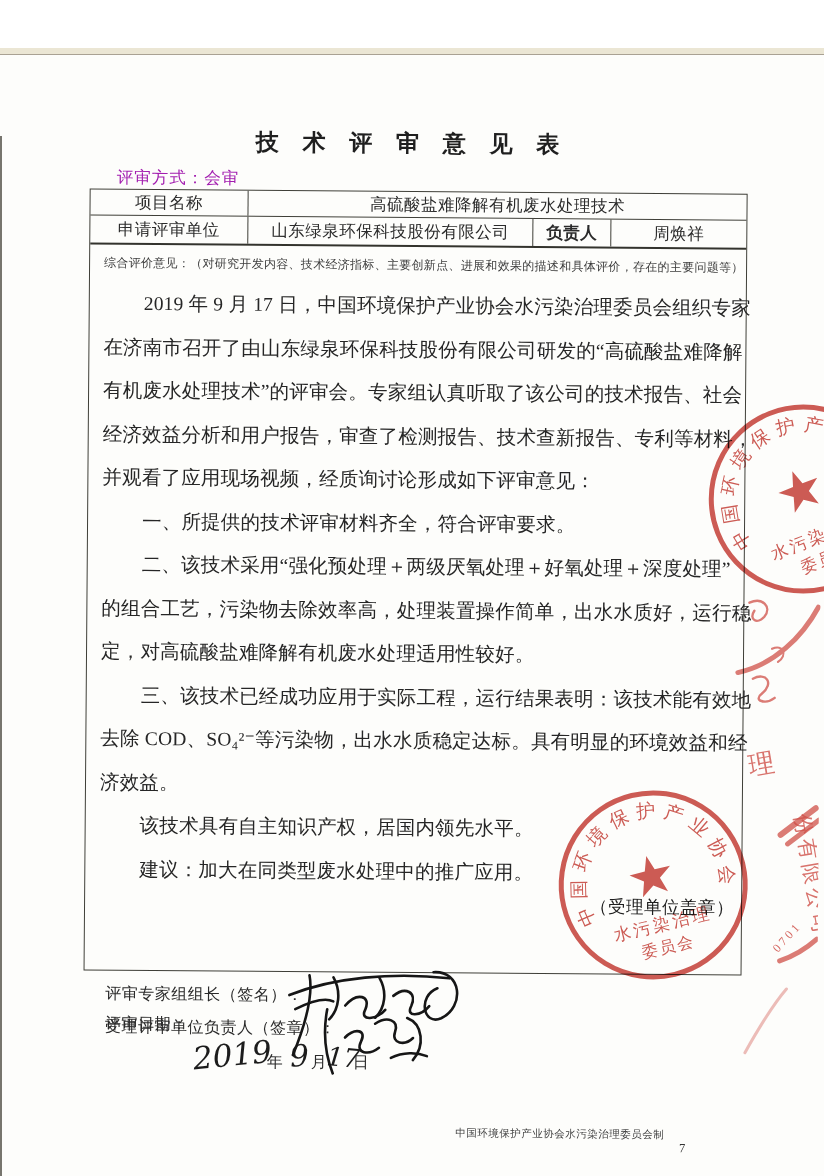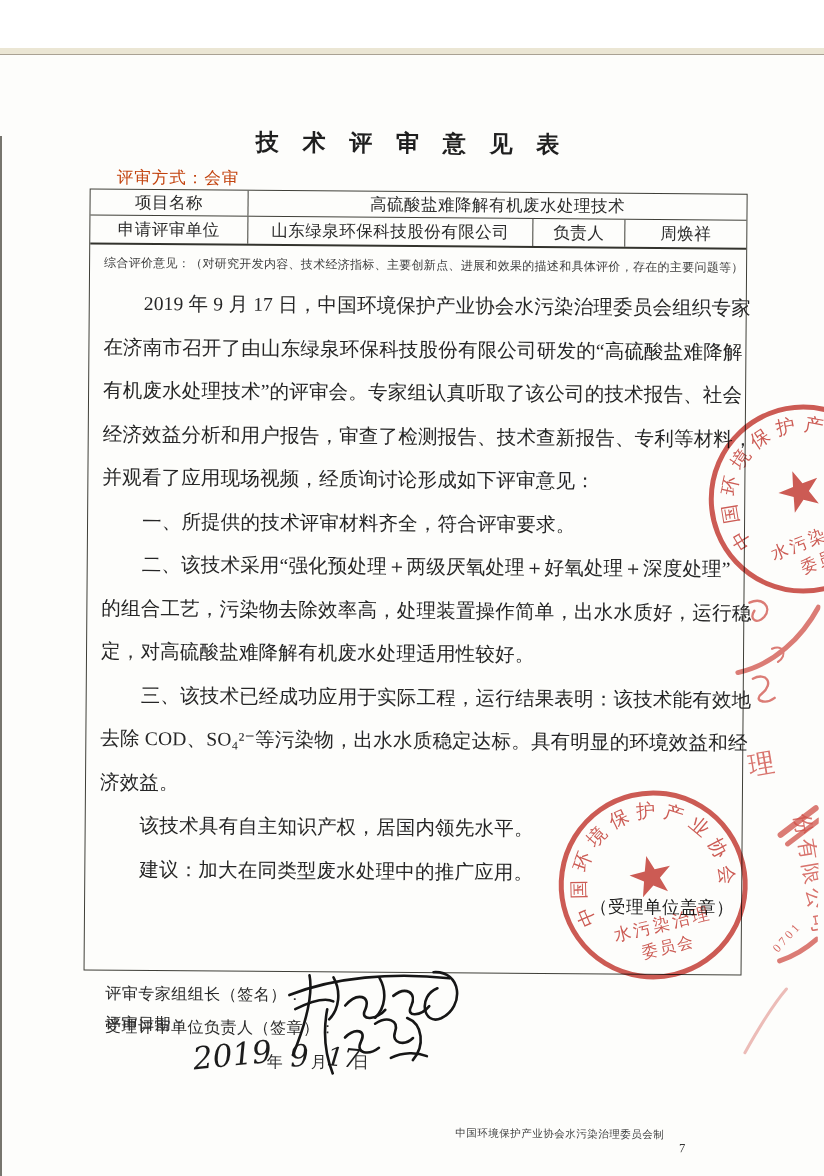--- a/index.html
+++ b/index.html
@@ -10,33 +10,33 @@
     margin-top:48px;
   }
   .scan-strip{position:absolute;left:0;top:0;width:824px;height:6px;
     background:#ebe6d4;border-bottom:1px solid #a9a193;}
   .scan-edge-left{position:absolute;left:0;top:88px;width:2px;height:1088px;
     background:#55534b;opacity:.8;}
   .tilt{position:absolute;inset:0;transform:rotate(0.45deg);transform-origin:412px 100px;}
 
   .doc-title{position:absolute;left:0;top:80px;width:100%;text-align:center;
     font-size:23px;font-weight:600;letter-spacing:9px;color:#1f1f1f;}
-  .review-method{position:absolute;left:117px;top:121px;font-size:16.5px;letter-spacing:1px;color:#c2410c;}
+  .review-method{position:absolute;left:117px;top:121px;font-size:16.5px;letter-spacing:1px;color:#a21caf;}
 
   .tbl{position:absolute;left:90px;top:143px;width:658px;height:782px;
     border:1.6px solid #3f3f38;box-sizing:border-box;}
   .trow{display:flex;box-sizing:border-box;border-bottom:1.4px solid #3f3f38;}
   .trow.r1{height:26px;}
   .trow.r2{height:29px;border-bottom:2.6px solid #33332d;}
   .cell{box-sizing:border-box;display:flex;align-items:center;justify-content:center;
     font-size:16.5px;color:#2b2b2b;border-right:1.4px solid #3f3f38;letter-spacing:.5px;}
   .cell:last-child{border-right:none;}
   .c-label{width:158px;flex:none;}
   .c-val2{width:285px;flex:none;}
-  .c-lead{width:92px;flex:none;}
+  .c-lead{width:78px;flex:none;font-weight:bold;}
   .c-flex{flex:1;}
 
   .comment-cell{position:relative;height:727px;box-sizing:border-box;padding:6px 8px 0 8px;}
   .comment-head{font-size:12px;color:#3c3c3c;letter-spacing:.3px;white-space:nowrap;padding-left:6px;padding-top:4px;}
   .comment-body{margin-top:10px;font-size:19.5px;color:#262626;letter-spacing:.2px;}
   .cline{height:43.5px;line-height:43.5px;white-space:nowrap;padding-left:6px;}
   .cline.idt{padding-left:46px;}
 
   .stamp-note{position:absolute;left:596px;top:845px;font-size:17.5px;color:#1e1e1e;
     letter-spacing:.5px;z-index:5;}

